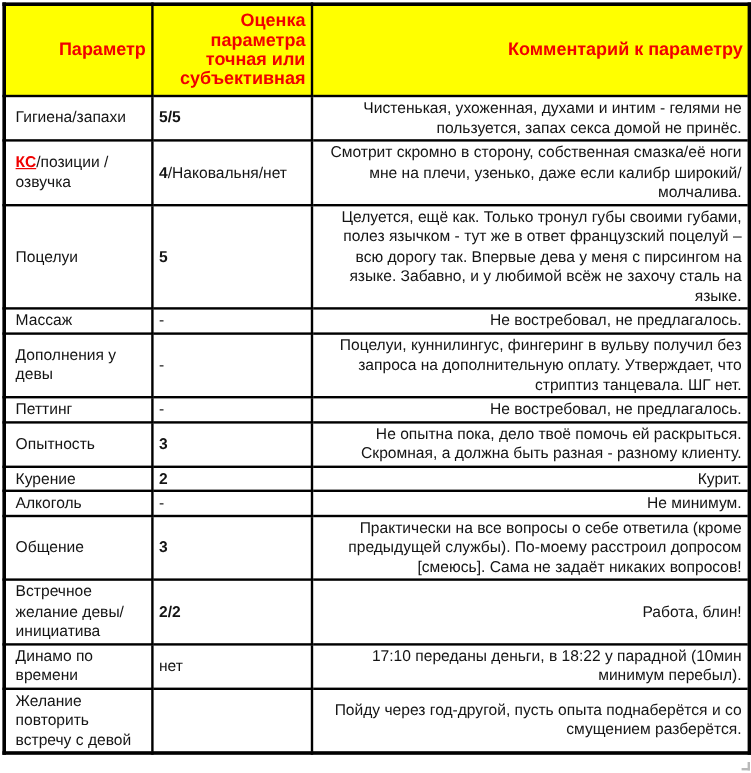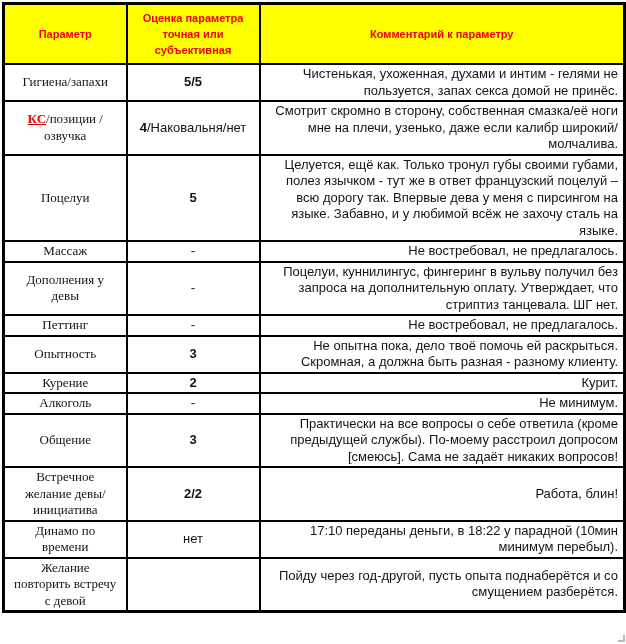--- a/index.html
+++ b/index.html
@@ -25,34 +25,34 @@
   col.c-score   { width: 133px; }
   col.c-comment { width: 365px; }
   th, td {
     border: 2px solid var(--border, #000);
     vertical-align: middle;
   }
   th {
     background: var(--header-bg, #ffff00);
     color: var(--header-text, #f00000);
     font-weight: bold;
-    font-size: 11px;
+    font-size: 15px;
     line-height: 16px;
-    text-align: center;
+    text-align: right;
     padding: 5px 4px;
     height: 49px;
   }
   td {
     font-size: 13px;
     line-height: 16.5px;
     color: #141414;
     padding: 1px 5px;
   }
-  td.param  { text-align: center; padding: 1px 8px; font-family: Liberation Serif, serif; }
-  td.score  { text-align: center; }
+  td.param  { text-align: left; padding: 1px 8px; }
+  td.score  { }
   td.comment{ text-align: right; }
   .red-term {
     color: var(--highlight, #f00000);
     font-weight: bold;
     text-decoration: underline;
   }
   .bold { font-weight: bold; }
   .resize-handle {
     position: absolute;
     right: 1px;

